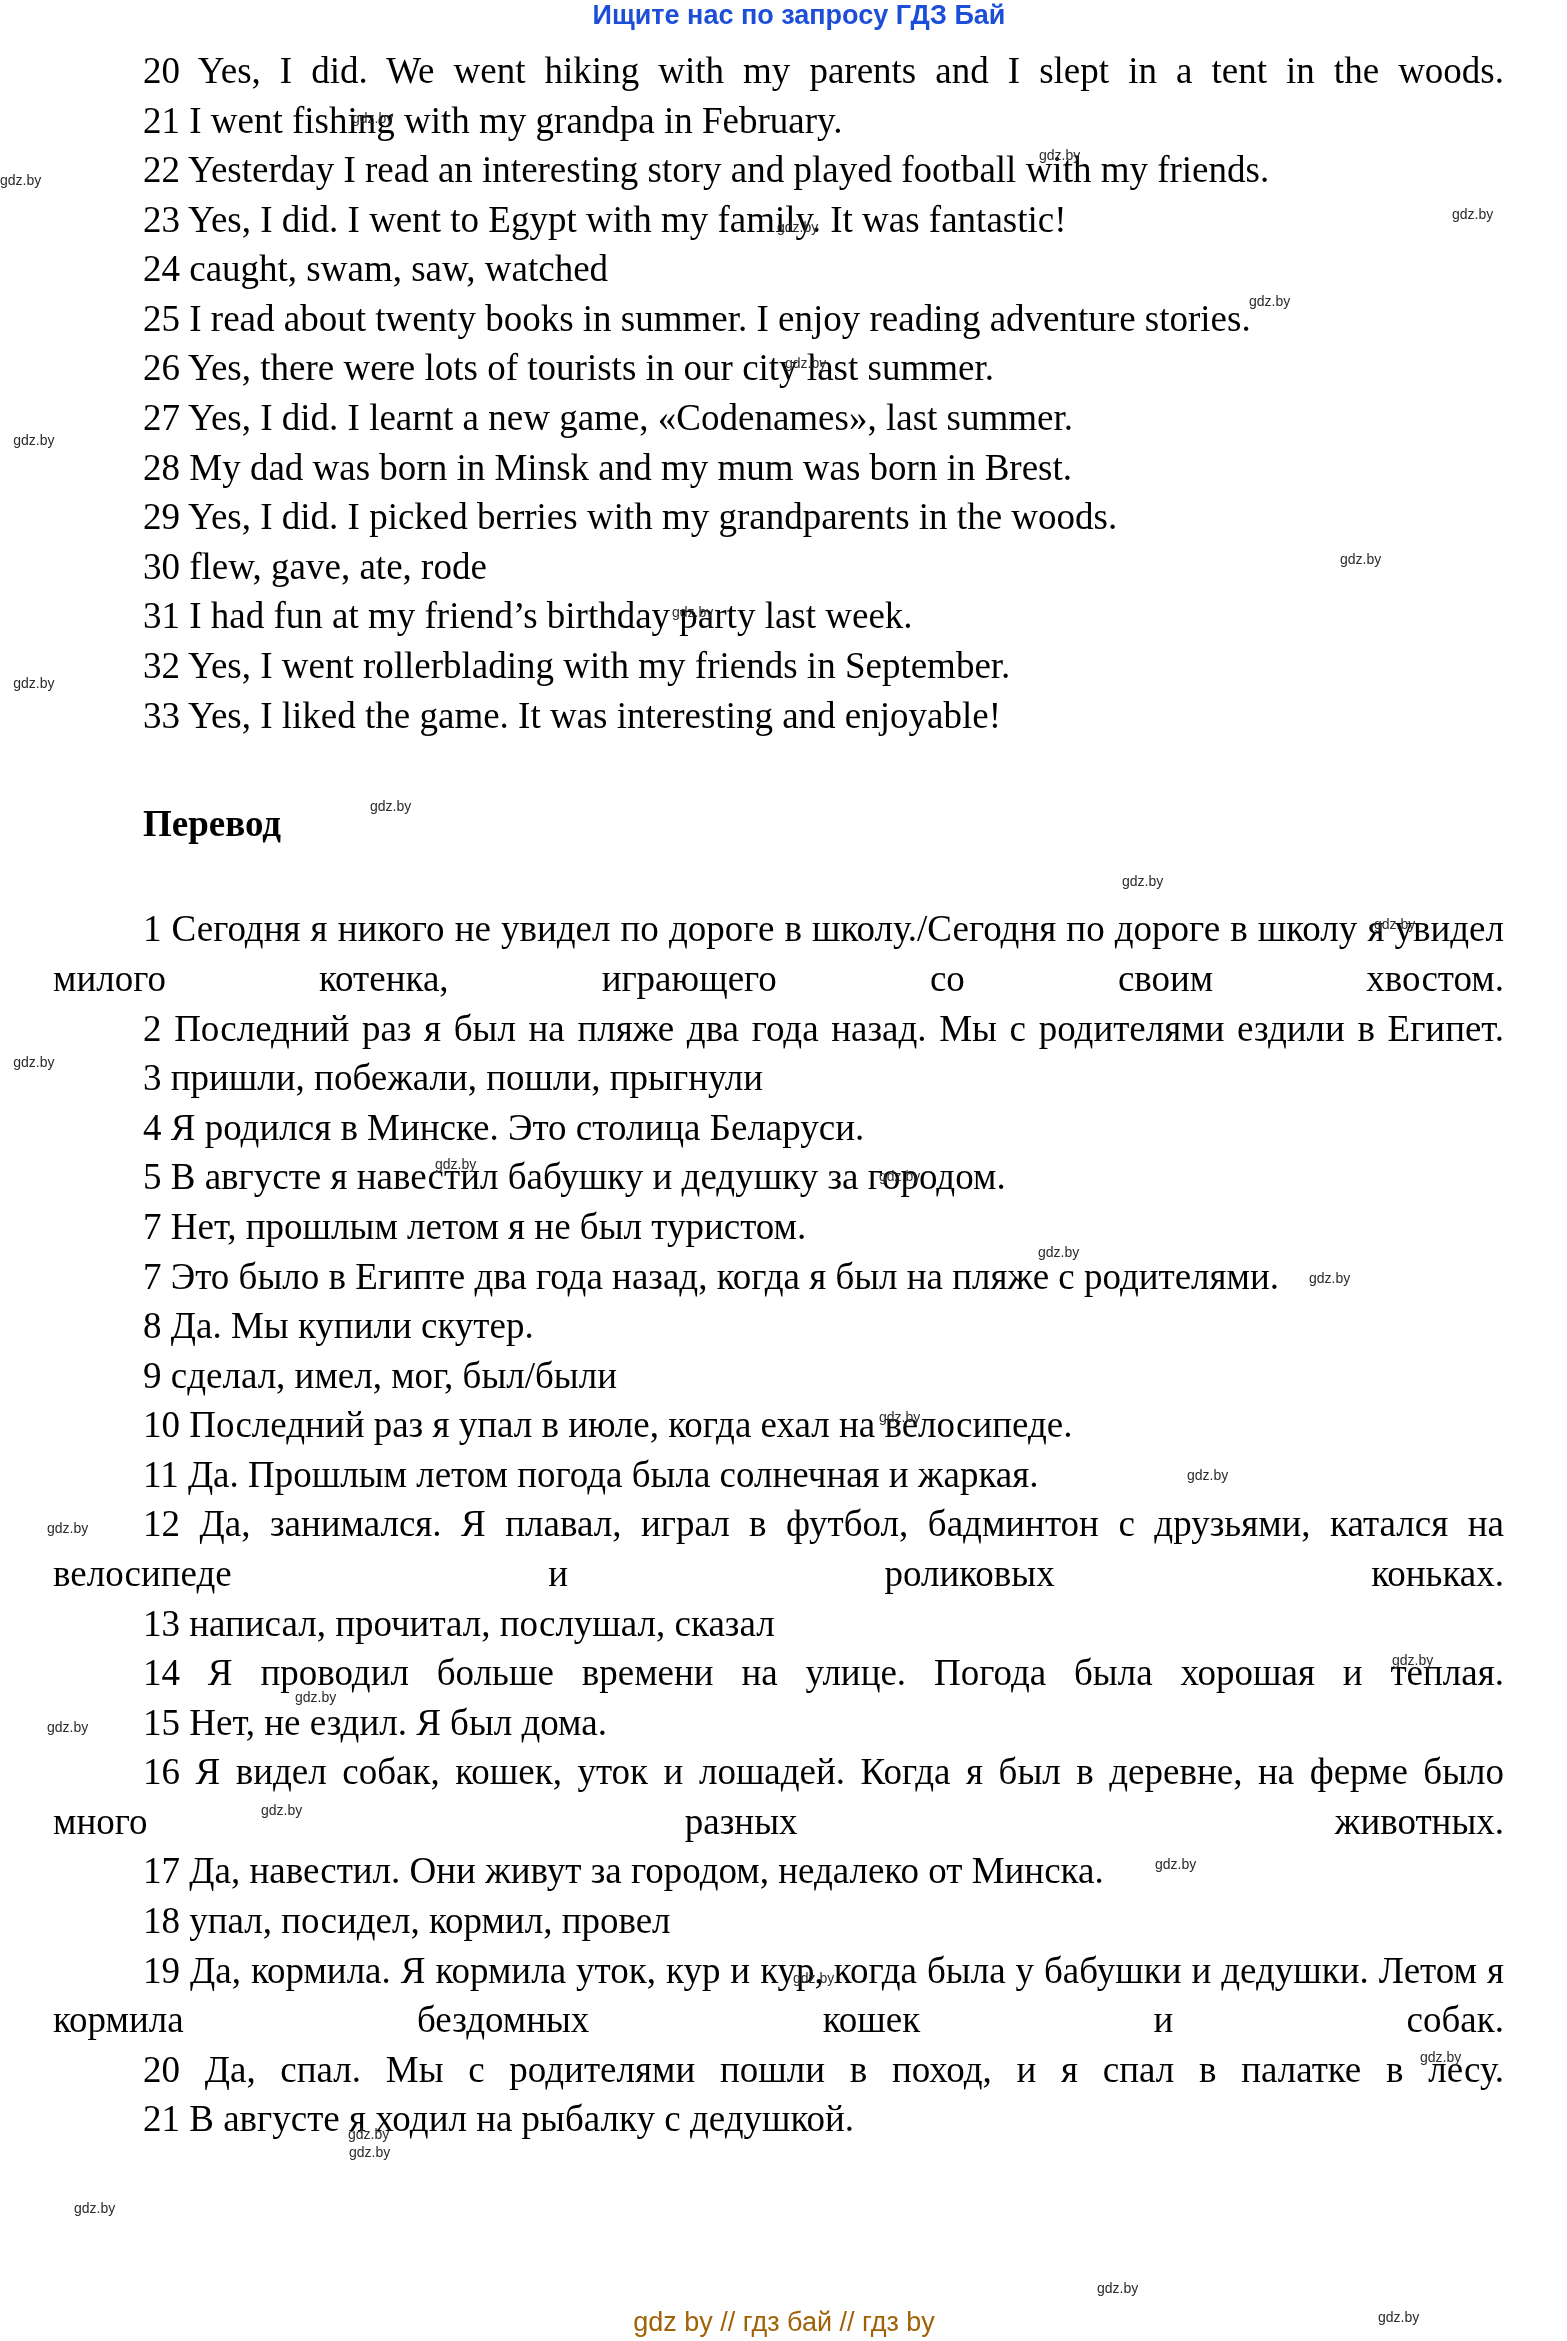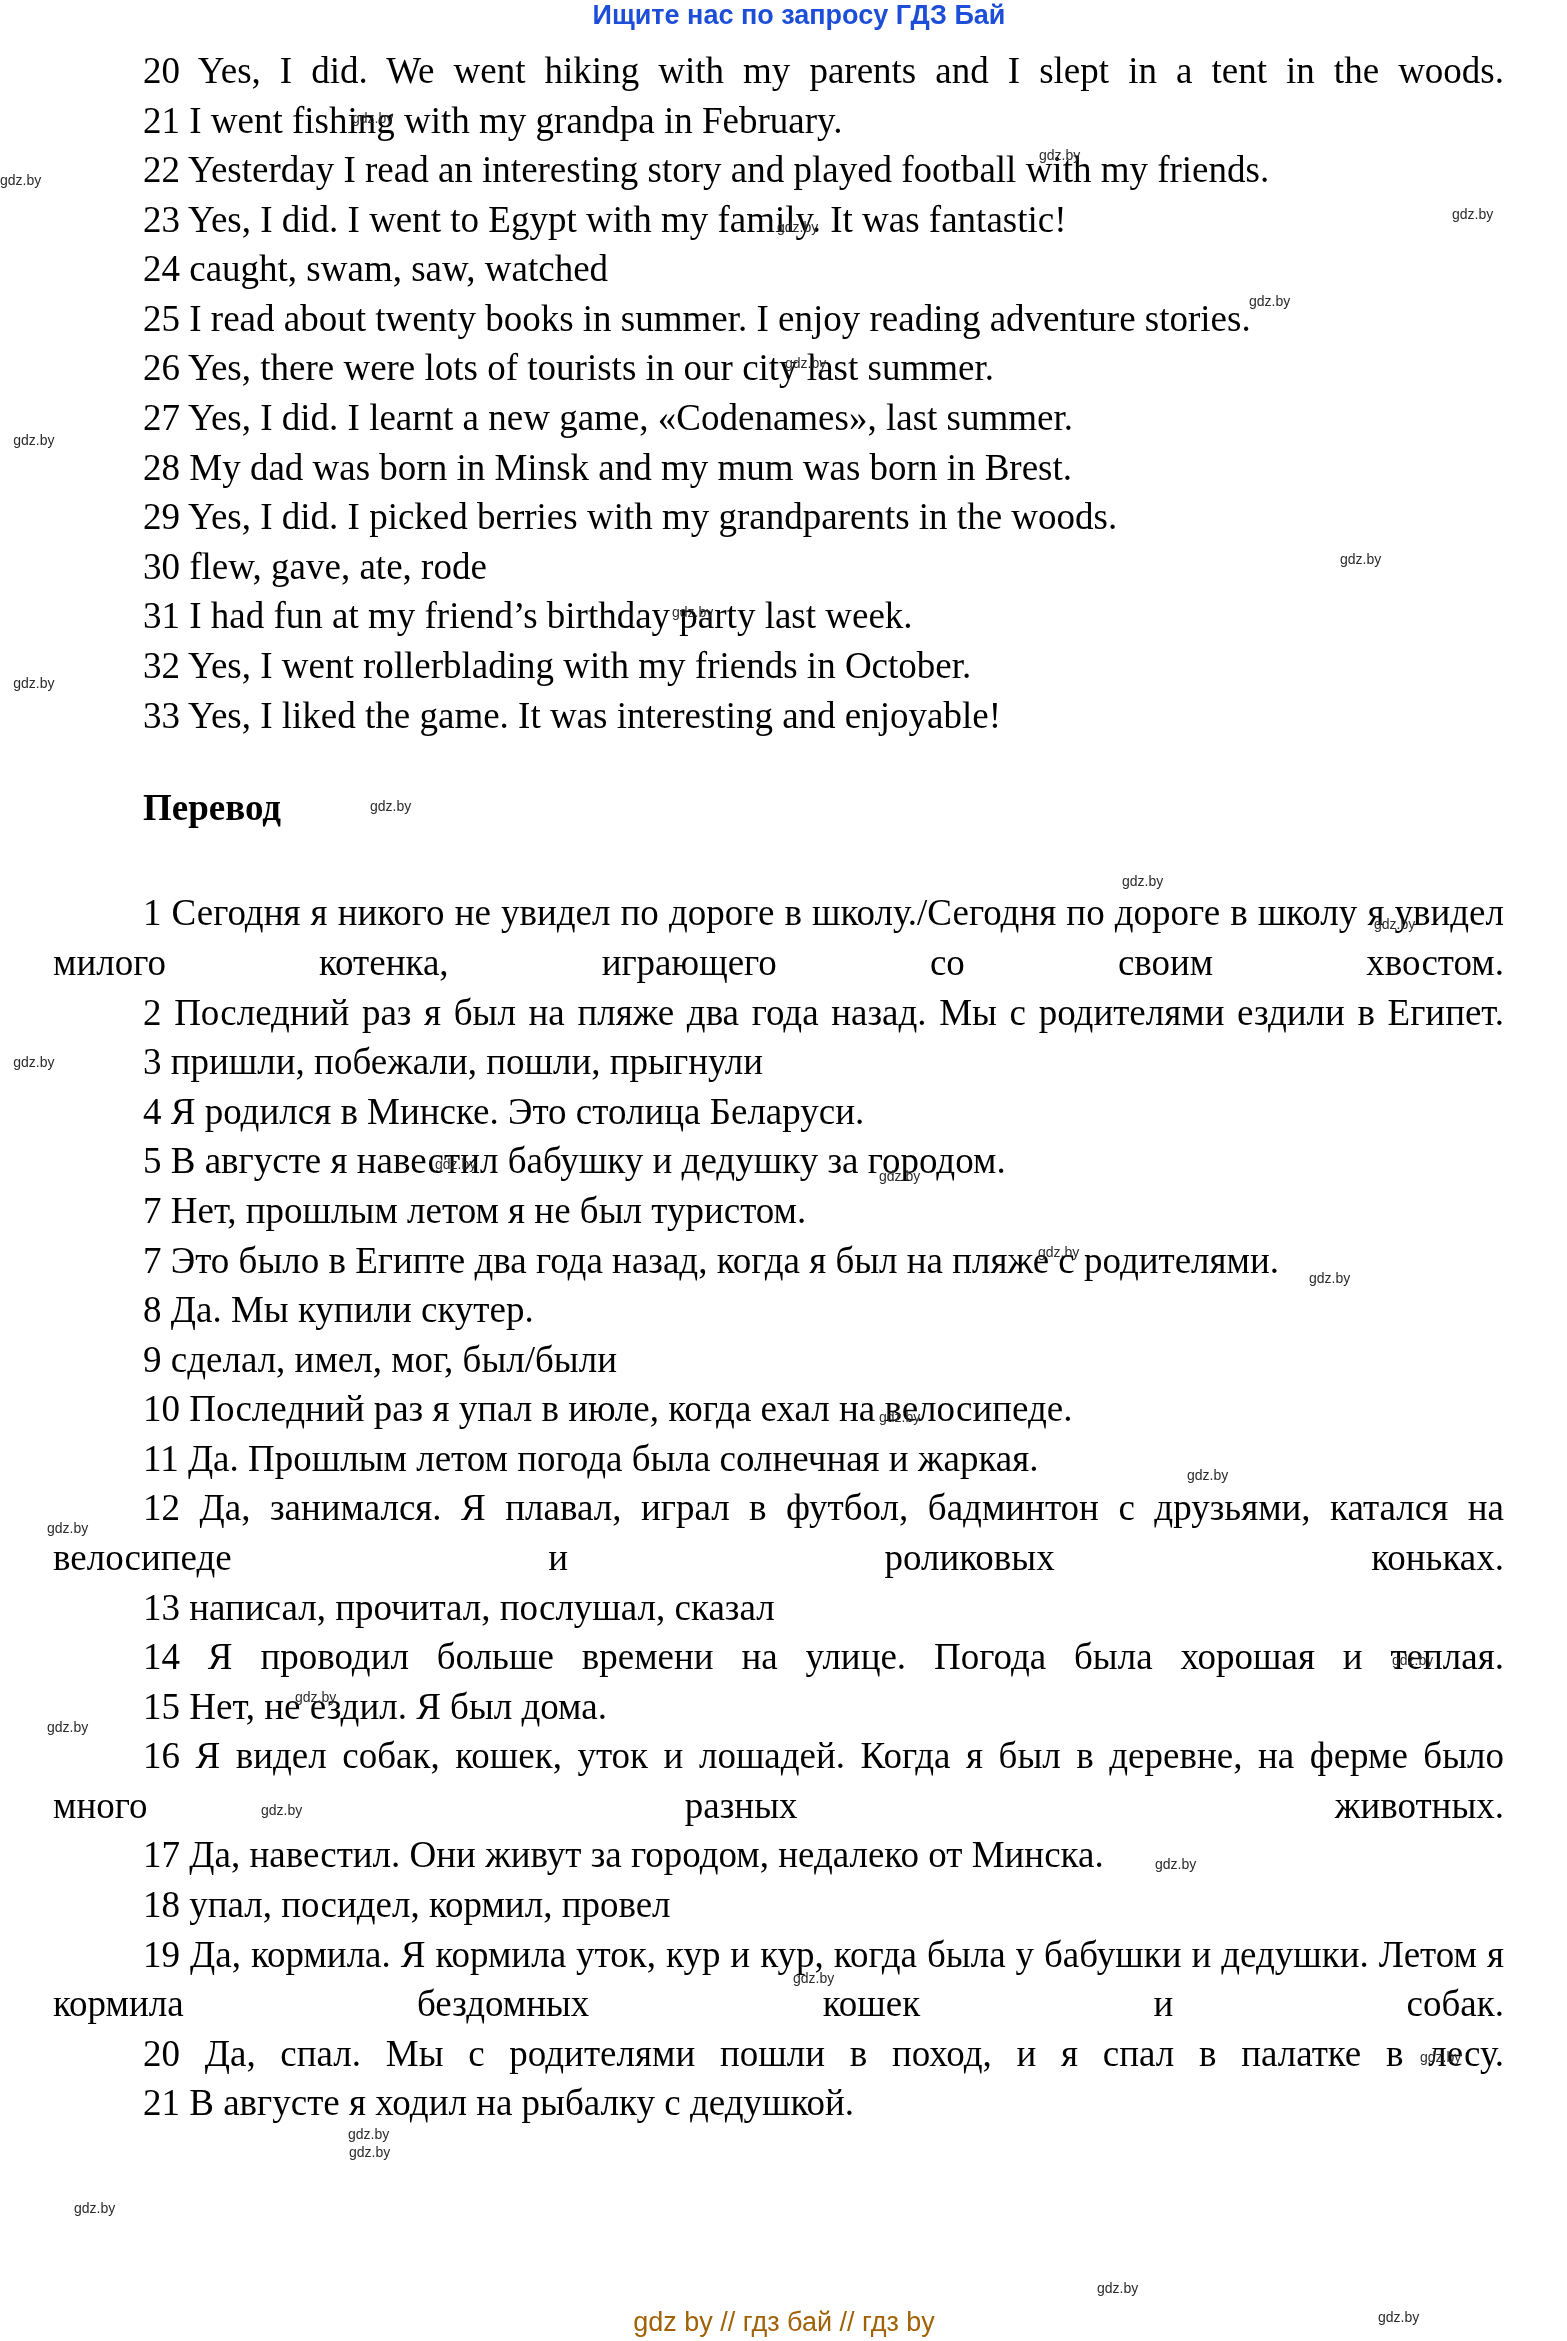--- a/index.html
+++ b/index.html
@@ -47,21 +47,21 @@
     margin: 0 0 0px 0;
     letter-spacing: 0px;
     font-family: "Liberation Serif", "DejaVu Serif", serif;
   }
   .para.justify-all { text-align-last: justify; }
   .para.last-left { text-align-last: left; }
 
   .section-title {
     font-size: 37px;
     font-weight: 700;
-    margin: 46px 0 0 0;
+    margin: 62px 0 0 0;
     text-indent: 90px;
     line-height: 1.2;
   }
   .gap-before { margin-top: 58px; }
 
   
   .footer {
     position: absolute;
     bottom: 4.4px;
     left: 0;
@@ -97,21 +97,21 @@
       <p class="para last-left">22 Yesterday I read an interesting story and played football with my friends.</p>
       <p class="para last-left">23 Yes, I did. I went to Egypt with my family. It was fantastic!</p>
       <p class="para last-left">24 caught, swam, saw, watched</p>
       <p class="para last-left">25 I read about twenty books in summer. I enjoy reading adventure stories.</p>
       <p class="para last-left">26 Yes, there were lots of tourists in our city last summer.</p>
       <p class="para last-left">27 Yes, I did. I learnt a new game, «Codenames», last summer.</p>
       <p class="para last-left">28 My dad was born in Minsk and my mum was born in Brest.</p>
       <p class="para last-left">29 Yes, I did. I picked berries with my grandparents in the woods.</p>
       <p class="para last-left">30 flew, gave, ate, rode</p>
       <p class="para last-left">31 I had fun at my friend’s birthday party last week.</p>
-      <p class="para last-left">32 Yes, I went rollerblading with my friends in October.</p>
+      <p class="para last-left">32 Yes, I went rollerblading with my friends in September.</p>
       <p class="para last-left">33 Yes, I liked the game. It was interesting and enjoyable!</p>
     </div>
 
     <h2 class="section-title">Перевод</h2>
 
     <div class="gap-before">
       <p class="para justify-all">1 Сегодня я никого не увидел по дороге в школу./Сегодня по дороге в школу я увидел милого котенка, играющего со своим хвостом.</p>
       <p class="para justify-all">2 Последний раз я был на пляже два года назад. Мы с родителями ездили в Египет.</p>
       <p class="para last-left">3 пришли, побежали, пошли, прыгнули</p>
       <p class="para last-left">4 Я родился в Минске. Это столица Беларуси.</p>

